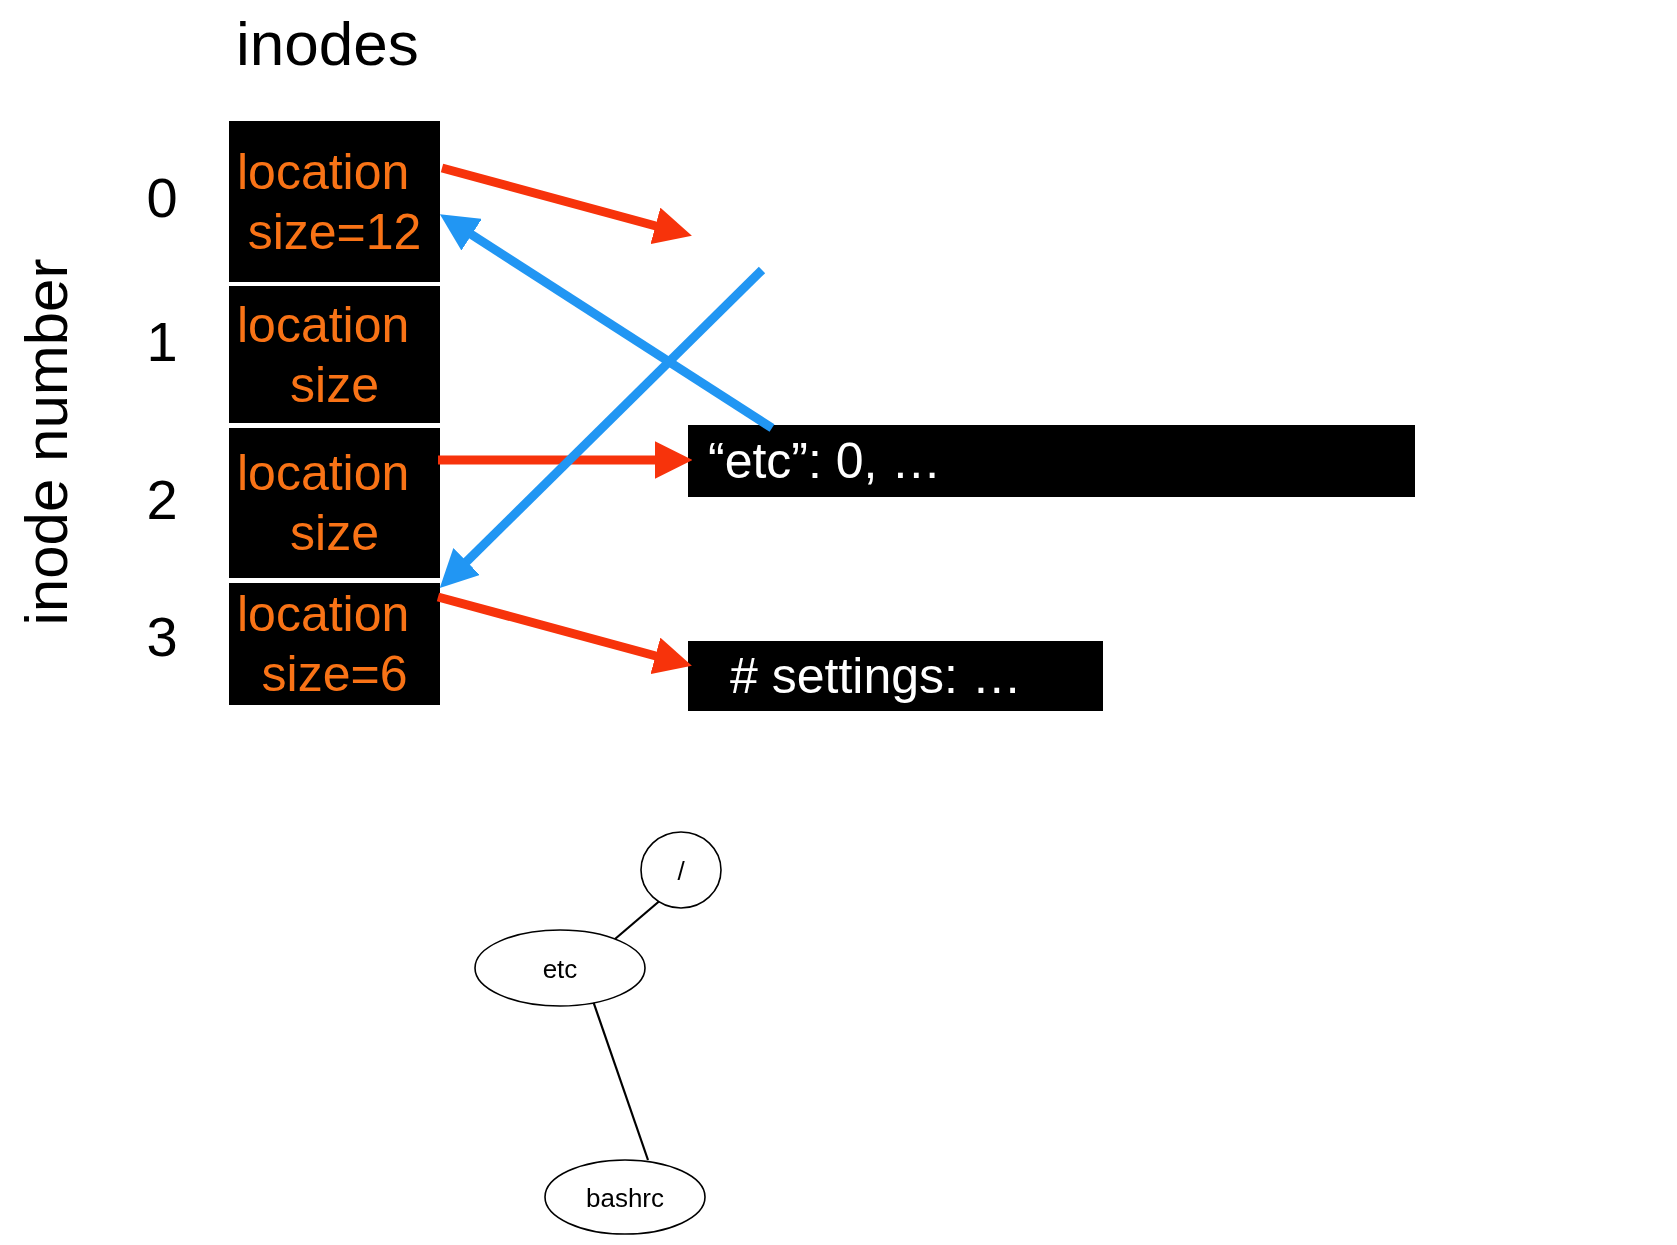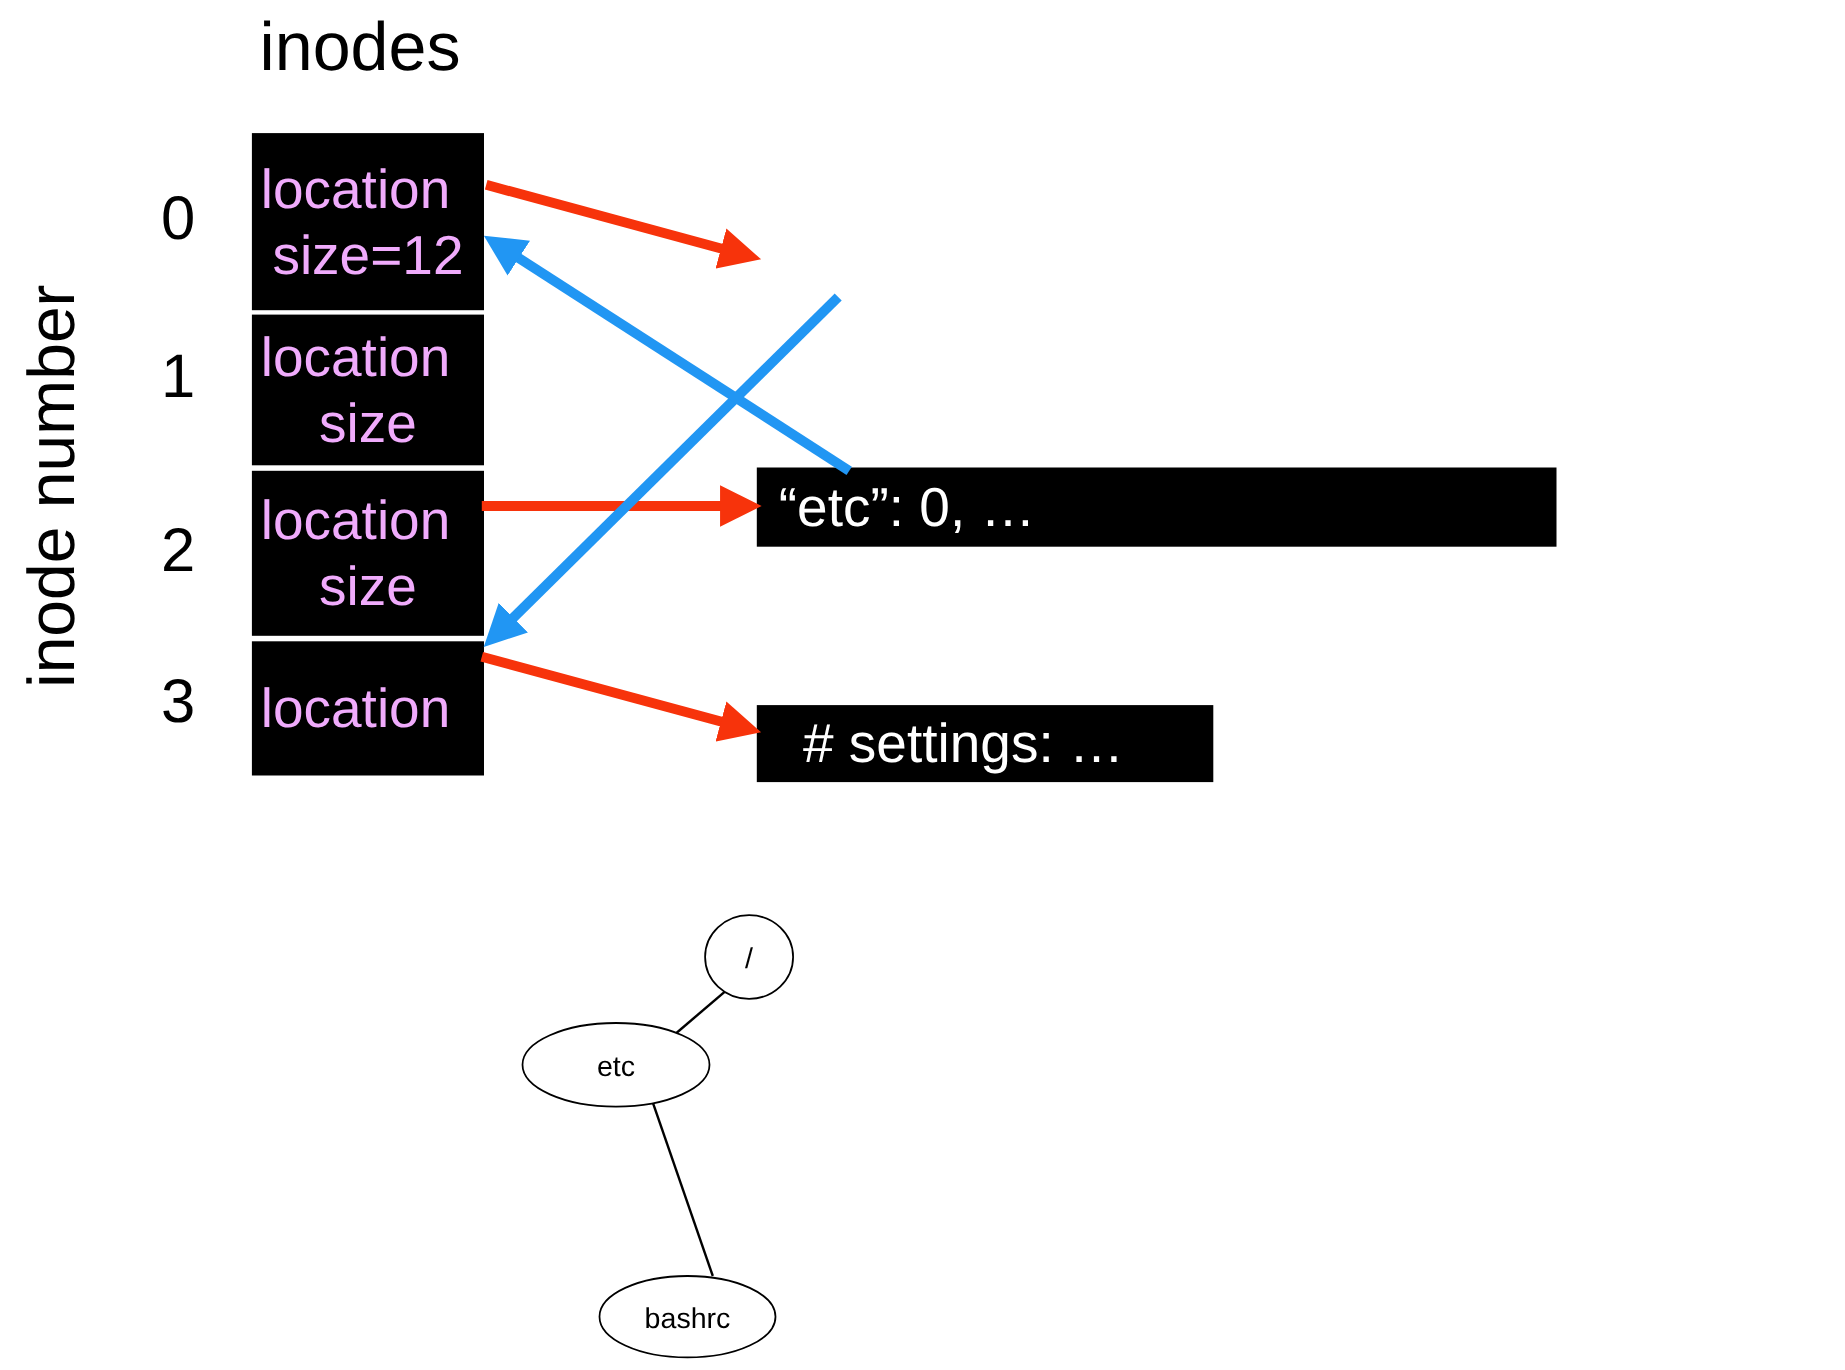--- a/index.html
+++ b/index.html
@@ -56,21 +56,21 @@
   #inode-num-1 { top: 312px; }
   #inode-num-2 { top: 470px; }
   #inode-num-3 { top: 607px; }
 
   
   .inode-box {
     position: absolute;
     left: 229px;
     width: 211px;
     background: #000000;
-    color: #f0abfc;
+    color: #f97316;
     display: flex;
     flex-direction: column;
     align-items: center;
     justify-content: center;
     font-size: 50px;
     line-height: 60px;
     white-space: nowrap;
   }
   #inode-box-0 { top: 121px;  height: 161px; }
   #inode-box-1 { top: 286px;  height: 137px; }
@@ -162,20 +162,21 @@
   <div class="inode-box" id="inode-box-1">
     <span class="inode-line-loc">location</span>
     <span class="inode-line-sz">size</span>
   </div>
   <div class="inode-box" id="inode-box-2">
     <span class="inode-line-loc">location</span>
     <span class="inode-line-sz">size</span>
   </div>
   <div class="inode-box" id="inode-box-3">
     <span class="inode-line-loc">location</span>
+    <span class="inode-line-sz">size=6</span>
   </div>
 
   <div class="data-block" id="block-etc">“etc”: 0, …</div>
   <div class="data-block" id="block-settings"># settings: …</div>
 
   <svg id="arrow-layer" viewBox="0 0 1677 1245">
     <defs>
       <marker id="red-head" markerWidth="4.2" markerHeight="4.2" refX="2.6" refY="2.1" orient="auto" markerUnits="strokeWidth">
         <path d="M0,0 L4.2,2.1 L0,4.2 z" fill="#F7330B"></path>
       </marker>

